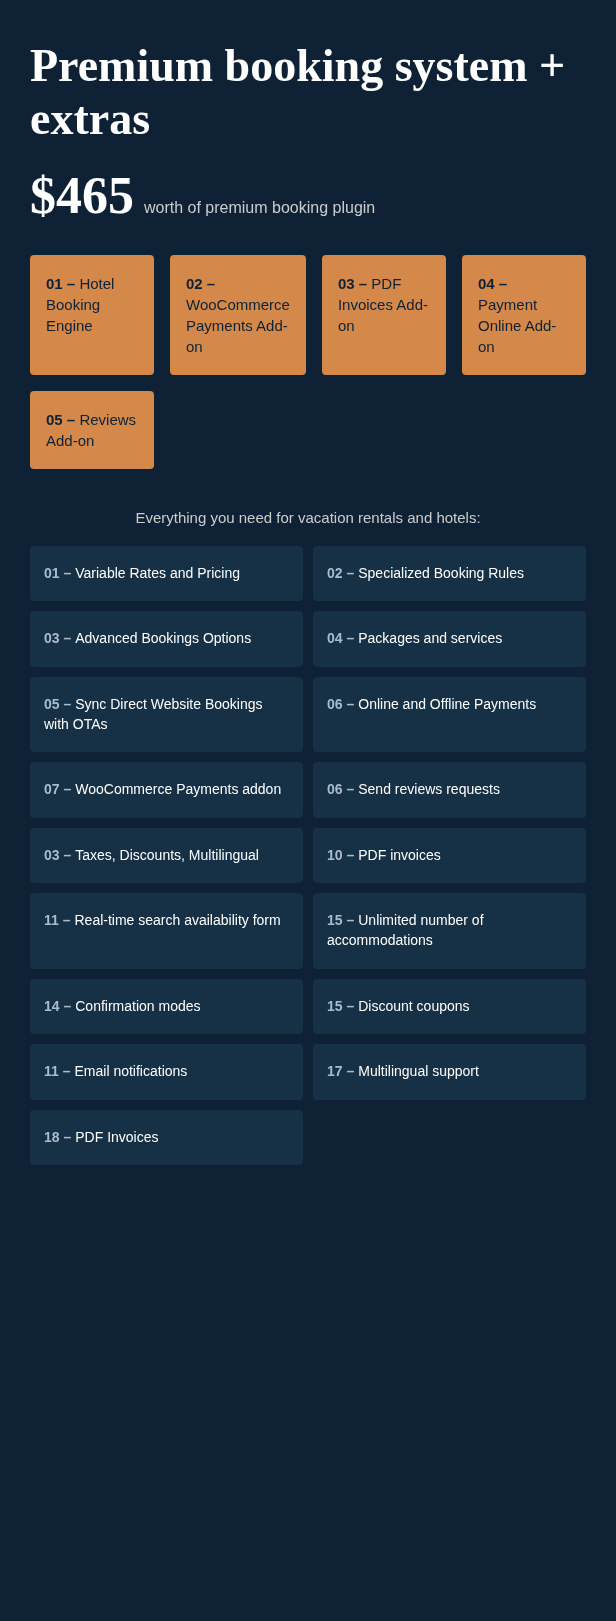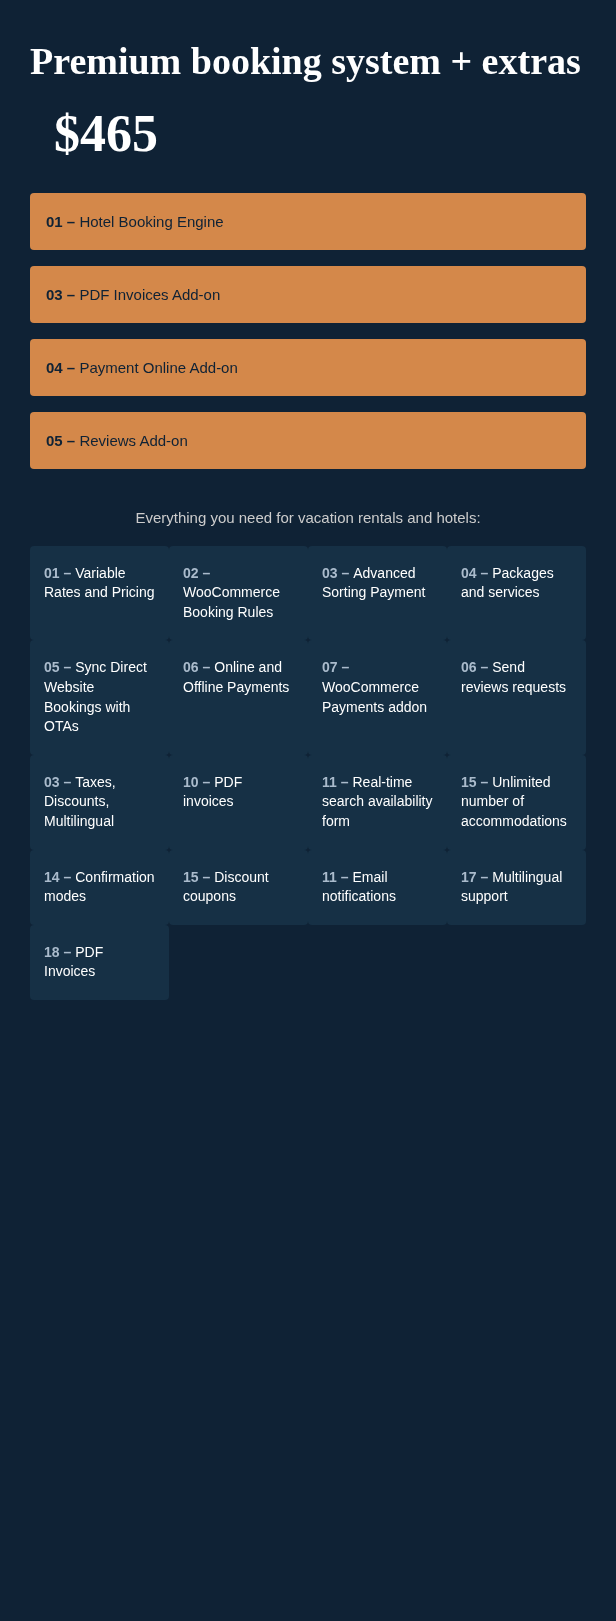--- a/index.html
+++ b/index.html
@@ -10,50 +10,49 @@
       color: #ffffff;
       width: 616px;
       min-height: 1621px;
     }
 
     .page-wrapper {
       padding: 40px 30px 50px 30px;
     }
 
     .main-title {
-      font-size: 38px;
+      font-size: 46px;
       font-weight: 900;
       line-height: 1.15;
       margin-bottom: 20px;
       color: #ffffff;
     }
 
     .price-line {
       display: flex;
       align-items: baseline;
       gap: 10px;
       margin-bottom: 30px;
     }
 
     .price-amount {
       font-size: 52px;
       font-weight: 900;
       color: #ffffff;
-      margin-left: 24px;
     }
 
     .price-description {
       font-size: 16px;
       color: #cccccc;
       font-family: Arial, sans-serif;
     }
 
     .addons-grid {
       display: grid;
-      grid-template-columns: 1fr;
+      grid-template-columns: 1fr 1fr 1fr 1fr;
       gap: 16px;
       margin-bottom: 40px;
     }
 
     .addon-card {
       background-color: #d4884a;
       border-radius: 4px;
       padding: 18px 16px;
       color: #0f2235;
       font-family: Arial, sans-serif;
@@ -72,22 +71,22 @@
     .section-intro {
       font-family: Arial, sans-serif;
       font-size: 15px;
       color: #cccccc;
       margin-bottom: 20px;
       text-align: center;
     }
 
     .features-grid {
       display: grid;
-      grid-template-columns: 1fr 1fr 1fr 1fr;
-      gap: 0;
+      grid-template-columns: 1fr 1fr;
+      gap: 10px;
     }
 
     .feature-card {
       background-color: #163045;
       border-radius: 4px;
       padding: 18px 14px;
       font-family: Arial, sans-serif;
       font-size: 14px;
       line-height: 1.4;
       color: #ffffff;
@@ -101,37 +100,39 @@
   </style>
 </head>
 <body>
 
 <div class="page-wrapper">
 
   <h1 class="main-title">Premium booking system + extras</h1>
 
   <div class="price-line">
     <span class="price-amount">$465</span>
+    <span class="price-description">worth of premium booking plugin</span>
   </div>
 
   <div class="addons-grid">
 
   <div class="addon-card"><span class="num">01 –</span> <span>Hotel Booking Engine</span></div>
+      <div class="addon-card"><span class="num">02 –</span> <span>WooCommerce Payments Add-on</span></div>
       <div class="addon-card"><span class="num">03 –</span> <span>PDF Invoices Add-on</span></div>
       <div class="addon-card"><span class="num">04 –</span> <span>Payment Online Add-on</span></div>
       <div class="addon-card single-col"><span class="num">05 –</span> <span>Reviews Add-on</span></div>
     </div>
 
   <p class="section-intro">Everything you need for vacation rentals and hotels:</p>
 
   <div class="features-grid">
 
   <div class="feature-card"><span class="num">01 –</span><span>Variable Rates and Pricing</span></div>
-      <div class="feature-card"><span class="num">02 –</span><span>WooCommerce Booking Rules</span></div>
-      <div class="feature-card"><span class="num">03 –</span><span>Advanced Sorting Payment</span></div>
+      <div class="feature-card"><span class="num">02 –</span><span>Specialized Booking Rules</span></div>
+      <div class="feature-card"><span class="num">03 –</span><span>Advanced Bookings Options</span></div>
       <div class="feature-card"><span class="num">04 –</span><span>Packages and services</span></div>
       <div class="feature-card"><span class="num">05 –</span><span>Sync Direct Website Bookings with OTAs</span></div>
       <div class="feature-card"><span class="num">06 –</span><span>Online and Offline Payments</span></div>
       <div class="feature-card"><span class="num">07 –</span><span>WooCommerce Payments addon</span></div>
       <div class="feature-card"><span class="num">06 –</span><span>Send reviews requests</span></div>
       <div class="feature-card"><span class="num">03 –</span><span>Taxes, Discounts, Multilingual</span></div>
       <div class="feature-card"><span class="num">10 –</span><span>PDF invoices</span></div>
       <div class="feature-card"><span class="num">11 –</span><span>Real-time search availability form</span></div>
       <div class="feature-card"><span class="num">15 –</span><span>Unlimited number of accommodations</span></div>
       <div class="feature-card"><span class="num">14 –</span><span>Confirmation modes</span></div>

